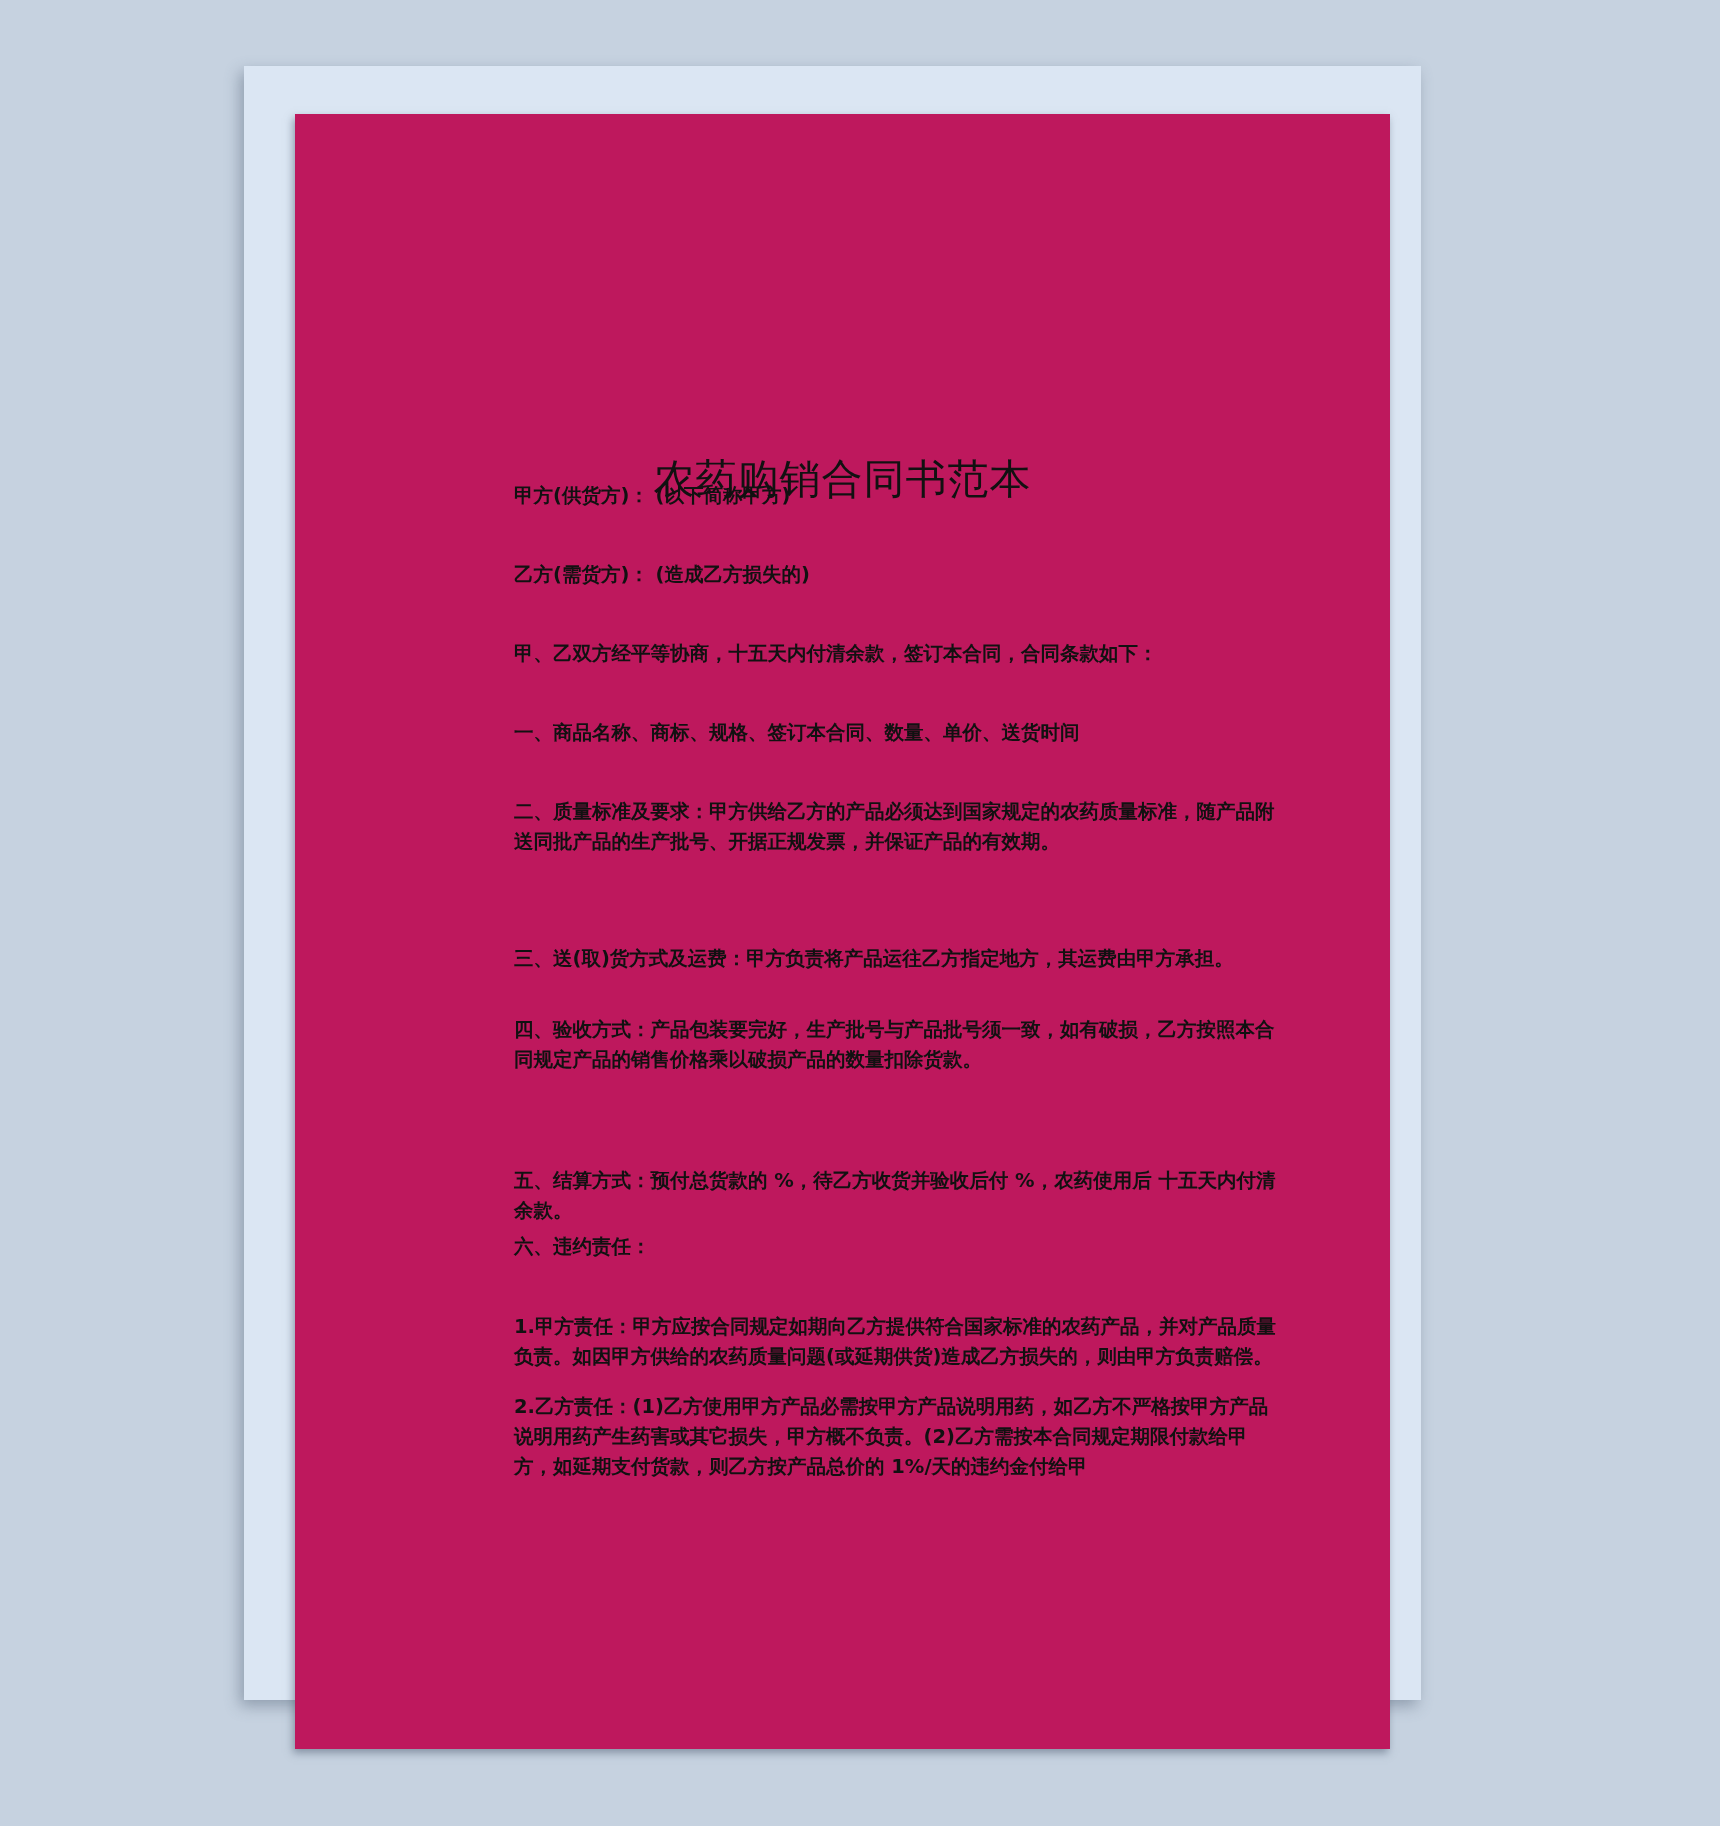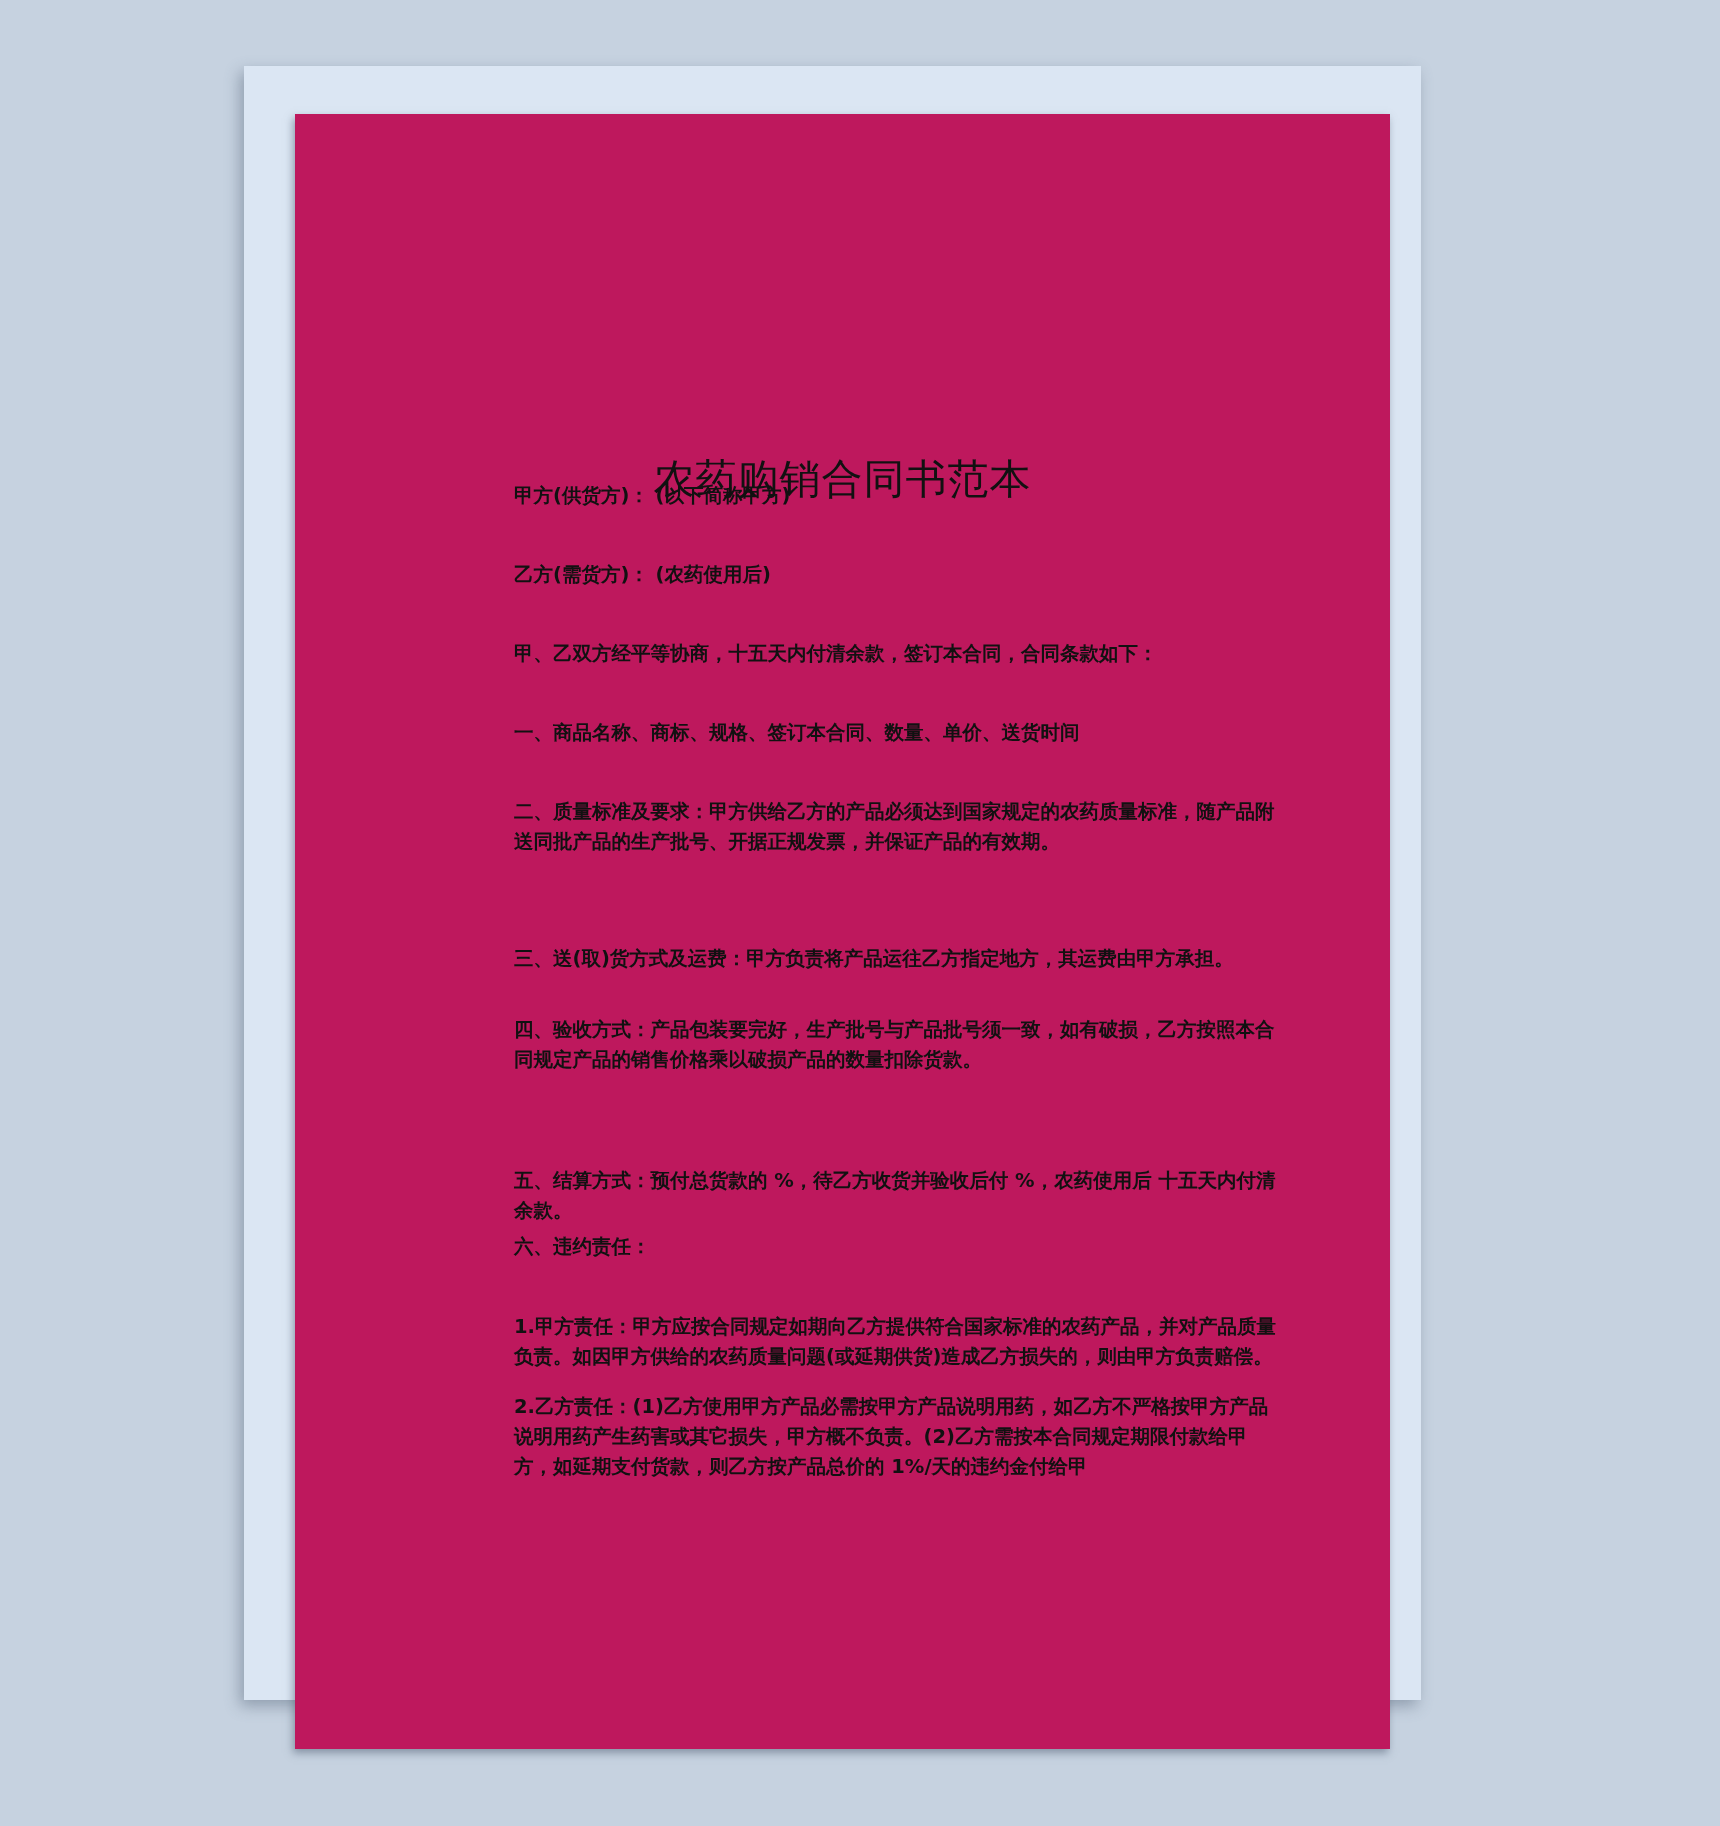--- a/index.html
+++ b/index.html
@@ -41,21 +41,21 @@
 </head>
 <body>
 
 <div class="back-page"></div>
 
 <div class="front-page">
   <h1 class="title">农药购销合同书范本</h1>
 
   <div class="body-text">
     <p class="para" style="top:359px">甲方(供货方)：  (以下简称甲方)</p>
-    <p class="para" style="top:438px">乙方(需货方)：  (农药使用后)</p>
+    <p class="para" style="top:438px">乙方(需货方)：  (造成乙方损失的)</p>
     <p class="para" style="top:517px">甲、乙双方经平等协商，十五天内付清余款，签订本合同，合同条款如下：</p>
     <p class="para" style="top:596px">一、商品名称、商标、规格、签订本合同、数量、单价、送货时间</p>
     <p class="para" style="top:675px">二、质量标准及要求：甲方供给乙方的产品必须达到国家规定的农药质量标准，随产品附送同批产品的生产批号、开据正规发票，并保证产品的有效期。</p>
     <p class="para" style="top:822px">三、送(取)货方式及运费：甲方负责将产品运往乙方指定地方，其运费由甲方承担。</p>
     <p class="para" style="top:893px">四、验收方式：产品包装要完好，生产批号与产品批号须一致，如有破损，乙方按照本合同规定产品的销售价格乘以破损产品的数量扣除货款。</p>
     <p class="para" style="top:1044px">五、结算方式：预付总货款的 %，待乙方收货并验收后付 %，农药使用后 十五天内付清余款。</p>
     <p class="para" style="top:1110px">六、违约责任：</p>
     <p class="para" style="top:1190px">1.甲方责任：甲方应按合同规定如期向乙方提供符合国家标准的农药产品，并对产品质量负责。如因甲方供给的农药质量问题(或延期供货)造成乙方损失的，则由甲方负责赔偿。</p>
     <p class="para" style="top:1270px">2.乙方责任：(1)乙方使用甲方产品必需按甲方产品说明用药，如乙方不严格按甲方产品说明用药产生药害或其它损失，甲方概不负责。(2)乙方需按本合同规定期限付款给甲方，如延期支付货款，则乙方按产品总价的 1%/天的违约金付给甲</p>
   </div>

